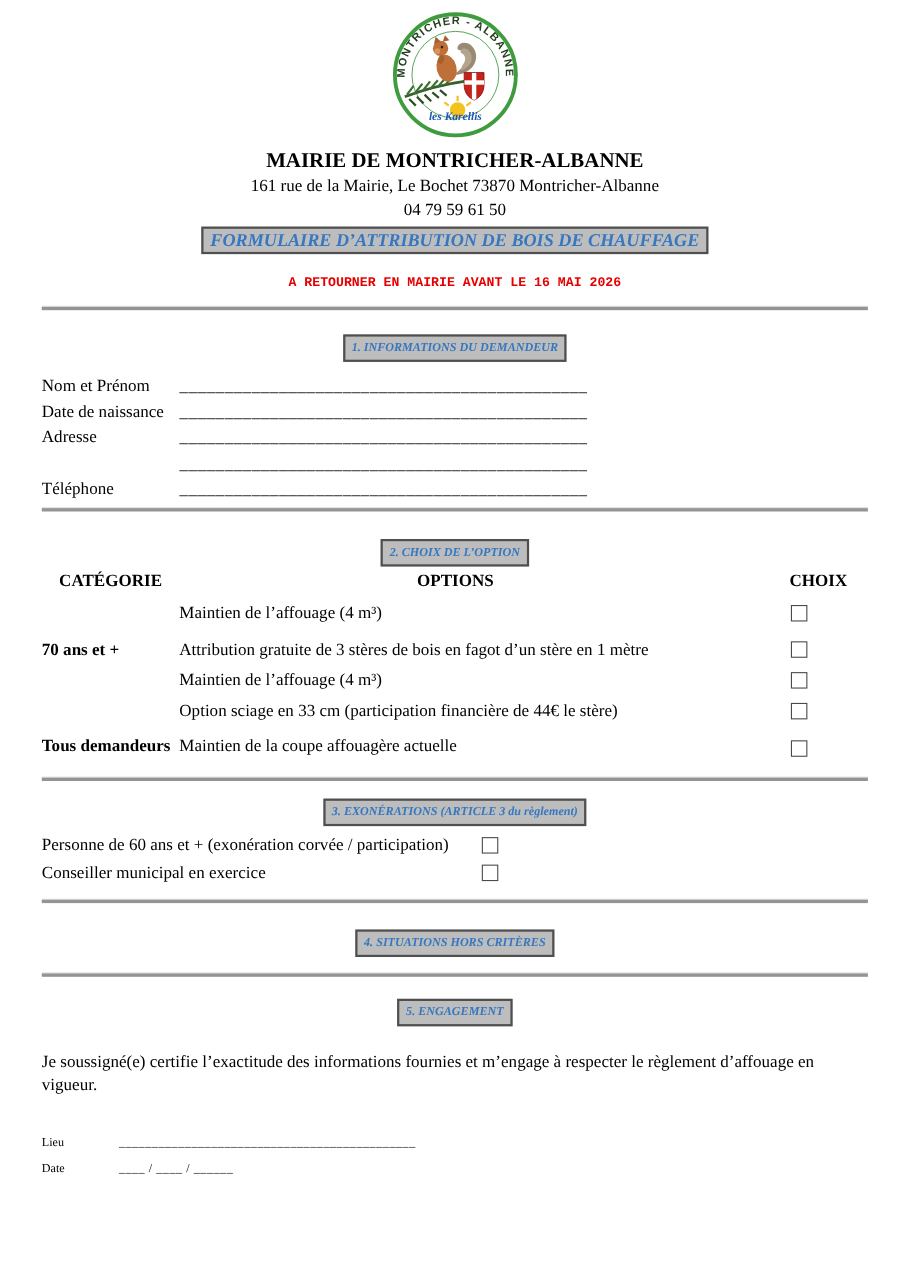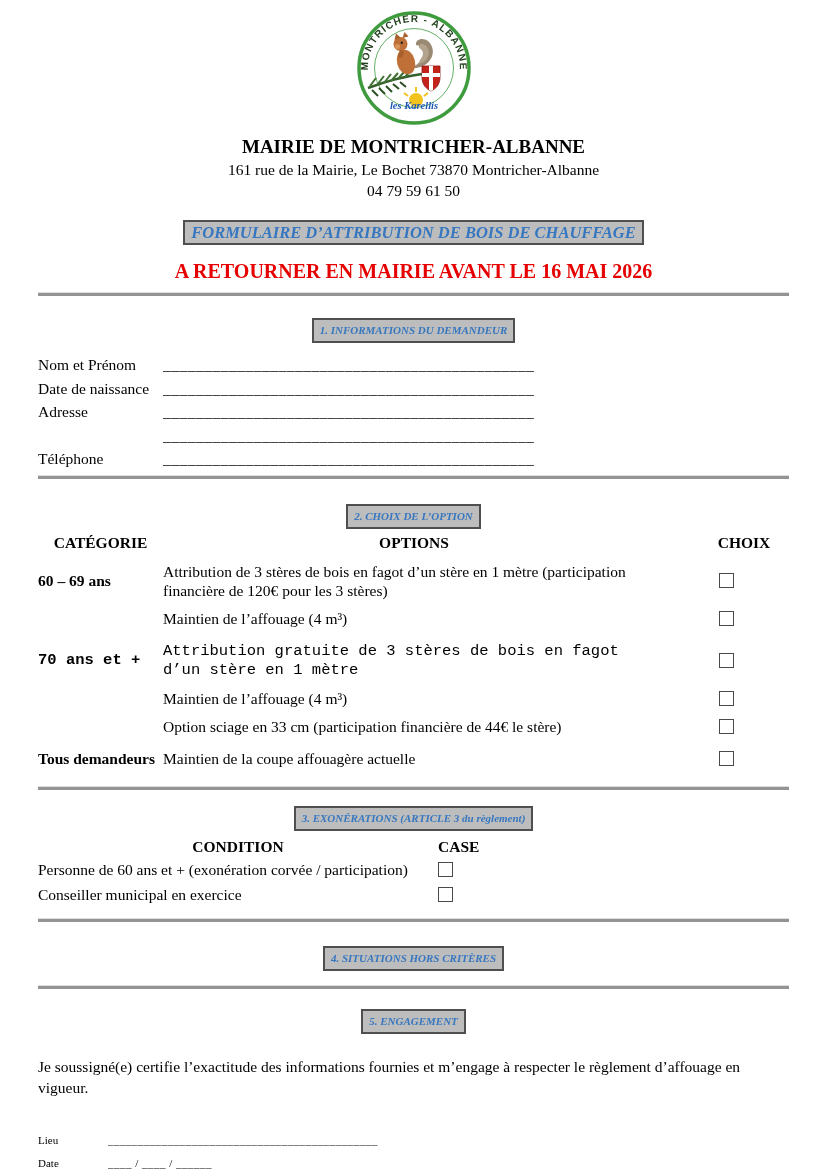--- a/index.html
+++ b/index.html
@@ -7,29 +7,29 @@
     width:827px;height:1169px;box-sizing:border-box;
     padding:10px 38px 0 38px;
     font-family:"Liberation Serif",serif;color:#000;
     position:relative;overflow:hidden;background:#fff;
   }
   .center{text-align:center;}
   
   .logo-wrap{text-align:center;height:118px;}
   .org-name{font-size:19px;font-weight:bold;margin-top:7px;line-height:24px;}
   .addr{font-size:15.5px;line-height:21px;}
-  .title-line{margin-top:19px;}
+  .title-line{margin-top:5px;}
   .boxed-title{
     display:inline-block;background:#bdbdbd;border:2px solid #4f4f4f;
     padding:0 6px;line-height:21px;
     color:#3677c0;font-style:italic;font-weight:bold;font-size:16.5px;
   }
   .sec-head{text-align:center;}
   .sec-head .boxed-title{font-size:11px;}
-  .deadline{color:#e60000;font-weight:bold;font-size:20px;margin-top:15px;line-height:22px;}
+  .deadline{color:#e60000;font-weight:bold;font-size:12px;margin-top:15px;line-height:22px;font-family:Liberation Mono, monospace;}
   .rule{border:0;height:3px;background:#949494;box-shadow:0 -1px 0 #dddddd;margin:0;}
   .rule.r1{margin-top:11px;}
   
   .s1-head{margin:22px 0 10px 0;}
   .field-row{display:flex;font-size:15.5px;line-height:23.5px;}
   .field-label{width:125px;flex:none;}
   .fill-line{white-space:nowrap;overflow:hidden;letter-spacing:.5px;}
   .rule.r2{margin-top:5px;}
   
   .s2-head{margin:25px 0 3px 0;}
@@ -154,69 +154,58 @@
 
   <div class="sec-head s2-head">
     <span class="boxed-title">2. CHOIX DE L’OPTION</span>
   </div>
   <div class="opt-header">
     <span class="col-cat">CATÉGORIE</span>
     <span class="col-opt">OPTIONS</span>
     <span class="col-choice">CHOIX</span>
   </div>
   <div class="opt-row">
-    <span class="col-cat">60 – 69 ans</span>
-    <span class="col-opt">Attribution de 3 stères de bois en fagot d’un stère en 1 mètre (participation financière de 120€ pour les 3 stères)</span>
+    <span class="col-cat"></span>
+    <span class="col-opt">Maintien de l’affouage (4 m³)</span>
+    <span class="col-choice">
+        <span class="cb"></span>
+      </span>
+  </div>
+  <div class="opt-row" style="margin-top:14px;">
+    <span class="col-cat">70 ans et +</span>
+    <span class="col-opt">Attribution gratuite de 3 stères de bois en fagot d’un stère en 1 mètre</span>
     <span class="col-choice">
         <span class="cb"></span>
       </span>
   </div>
   <div class="opt-row">
     <span class="col-cat"></span>
     <span class="col-opt">Maintien de l’affouage (4 m³)</span>
     <span class="col-choice">
         <span class="cb"></span>
       </span>
   </div>
-  <div class="opt-row" style="margin-top:14px;font-family:Liberation Mono, monospace;">
-    <span class="col-cat">70 ans et +</span>
-    <span class="col-opt">Attribution gratuite de 3 stères de bois en fagot d’un stère en 1 mètre</span>
-    <span class="col-choice">
-        <span class="cb"></span>
-      </span>
-  </div>
-  <div class="opt-row">
-    <span class="col-cat"></span>
-    <span class="col-opt">Maintien de l’affouage (4 m³)</span>
-    <span class="col-choice">
-        <span class="cb"></span>
-      </span>
-  </div>
   <div class="opt-row">
     <span class="col-cat"></span>
     <span class="col-opt">Option sciage en 33 cm (participation financière de 44€ le stère)</span>
     <span class="col-choice">
         <span class="cb"></span>
       </span>
   </div>
-  <div class="opt-row" style="margin-top:13px;">
+  <div class="opt-row" style="margin-top:13px;align-items:flex-end;">
     <span class="col-cat">Tous demandeurs</span>
     <span class="col-opt">Maintien de la coupe affouagère actuelle</span>
     <span class="col-choice">
         <span class="cb"></span>
       </span>
   </div>
   <div class="rule r3"></div>
 
   <div class="sec-head s3-head">
     <span class="boxed-title">3. EXONÉRATIONS (ARTICLE 3 du règlement)</span>
-  </div>
-  <div class="exo-header">
-    <span class="exo-cond-head">CONDITION</span>
-    <span class="exo-case-head">CASE</span>
   </div>
   <div class="exo-row">
     <span class="exo-text">Personne de 60 ans et + (exonération corvée / participation)</span>
     <span class="cb"></span>
   </div>
   <div class="exo-row">
     <span class="exo-text">Conseiller municipal en exercice</span>
     <span class="cb"></span>
   </div>
   <div class="rule r4"></div>

